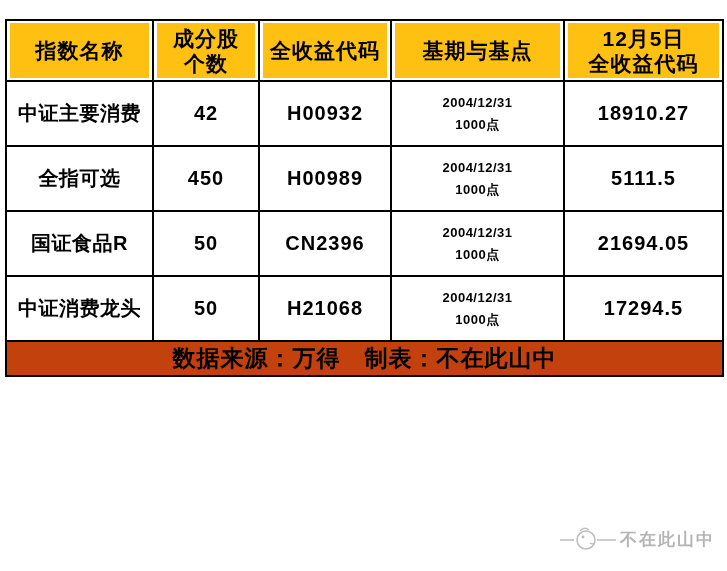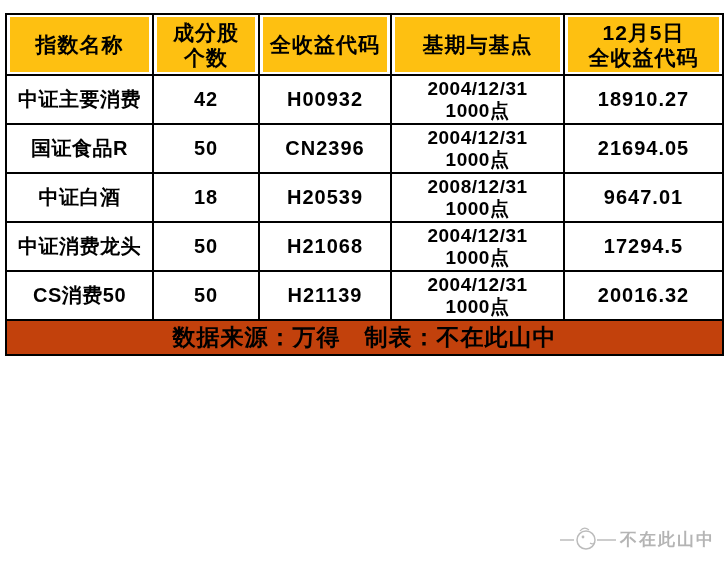--- a/index.html
+++ b/index.html
@@ -9,21 +9,21 @@
     height: 571px;
     background: #ffffff;
     overflow: hidden;
     font-family: "Liberation Sans", sans-serif;
     font-weight: bold;
     color: #000000;
   }
   table.idx {
     position: absolute;
     left: 5px;
-    top: 13px;
+    top: 19px;
     width: 717px;
     border-collapse: collapse;
     table-layout: fixed;
   }
   table.idx th, table.idx td {
     border: 2px solid #000000;
     text-align: center;
     vertical-align: middle;
   }
   thead th {
@@ -40,26 +40,26 @@
     flex-direction: column;
     align-items: center;
     justify-content: center;
     font-size: 21px;
     line-height: 25px;
     letter-spacing: 1px;
   }
   tbody td {
     background: #ffffff;
     height: 47px;
-    padding: 0;
+    padding: 8px;
     font-size: 20px;
     letter-spacing: 0.5px;
   }
   tbody td.num { font-size: 20px; letter-spacing: 1px; }
-  td .line { display: block; font-size: 19px; line-height: 22px; text-align: center; }
+  td .line { display: block; font-size: 13px; line-height: 22px; text-align: center; }
   tfoot td {
     background: #c2410c;
     height: 28px;
     font-size: 23px;
     letter-spacing: 1px;
   }
   .watermark {
     position: absolute;
     right: 12px;
     top: 524px;
@@ -122,58 +122,48 @@
         <td>中证主要消费</td>
         <td class="num">42</td>
         <td class="num">H00932</td>
         <td>
           <span class="line">2004/12/31</span>
           <span class="line">1000点</span>
         </td>
         <td class="num">18910.27</td>
       </tr>
       <tr>
+        <td>全指可选</td>
+        <td class="num">450</td>
+        <td class="num">H00989</td>
+        <td>
+          <span class="line">2004/12/31</span>
+          <span class="line">1000点</span>
+        </td>
+        <td class="num">5111.5</td>
+      </tr>
+      <tr>
         <td>国证食品R</td>
         <td class="num">50</td>
         <td class="num">CN2396</td>
         <td>
           <span class="line">2004/12/31</span>
           <span class="line">1000点</span>
         </td>
         <td class="num">21694.05</td>
       </tr>
       <tr>
-        <td>中证白酒</td>
-        <td class="num">18</td>
-        <td class="num">H20539</td>
-        <td>
-          <span class="line">2008/12/31</span>
-          <span class="line">1000点</span>
-        </td>
-        <td class="num">9647.01</td>
-      </tr>
-      <tr>
         <td>中证消费龙头</td>
         <td class="num">50</td>
         <td class="num">H21068</td>
         <td>
           <span class="line">2004/12/31</span>
           <span class="line">1000点</span>
         </td>
         <td class="num">17294.5</td>
-      </tr>
-      <tr>
-        <td>CS消费50</td>
-        <td class="num">50</td>
-        <td class="num">H21139</td>
-        <td>
-          <span class="line">2004/12/31</span>
-          <span class="line">1000点</span>
-        </td>
-        <td class="num">20016.32</td>
       </tr>
     </tbody>
     <tfoot>
       <tr>
         <td colspan="5">数据来源：万得　制表：不在此山中</td>
       </tr>
     </tfoot>
   </table>
 
   <div class="watermark">

